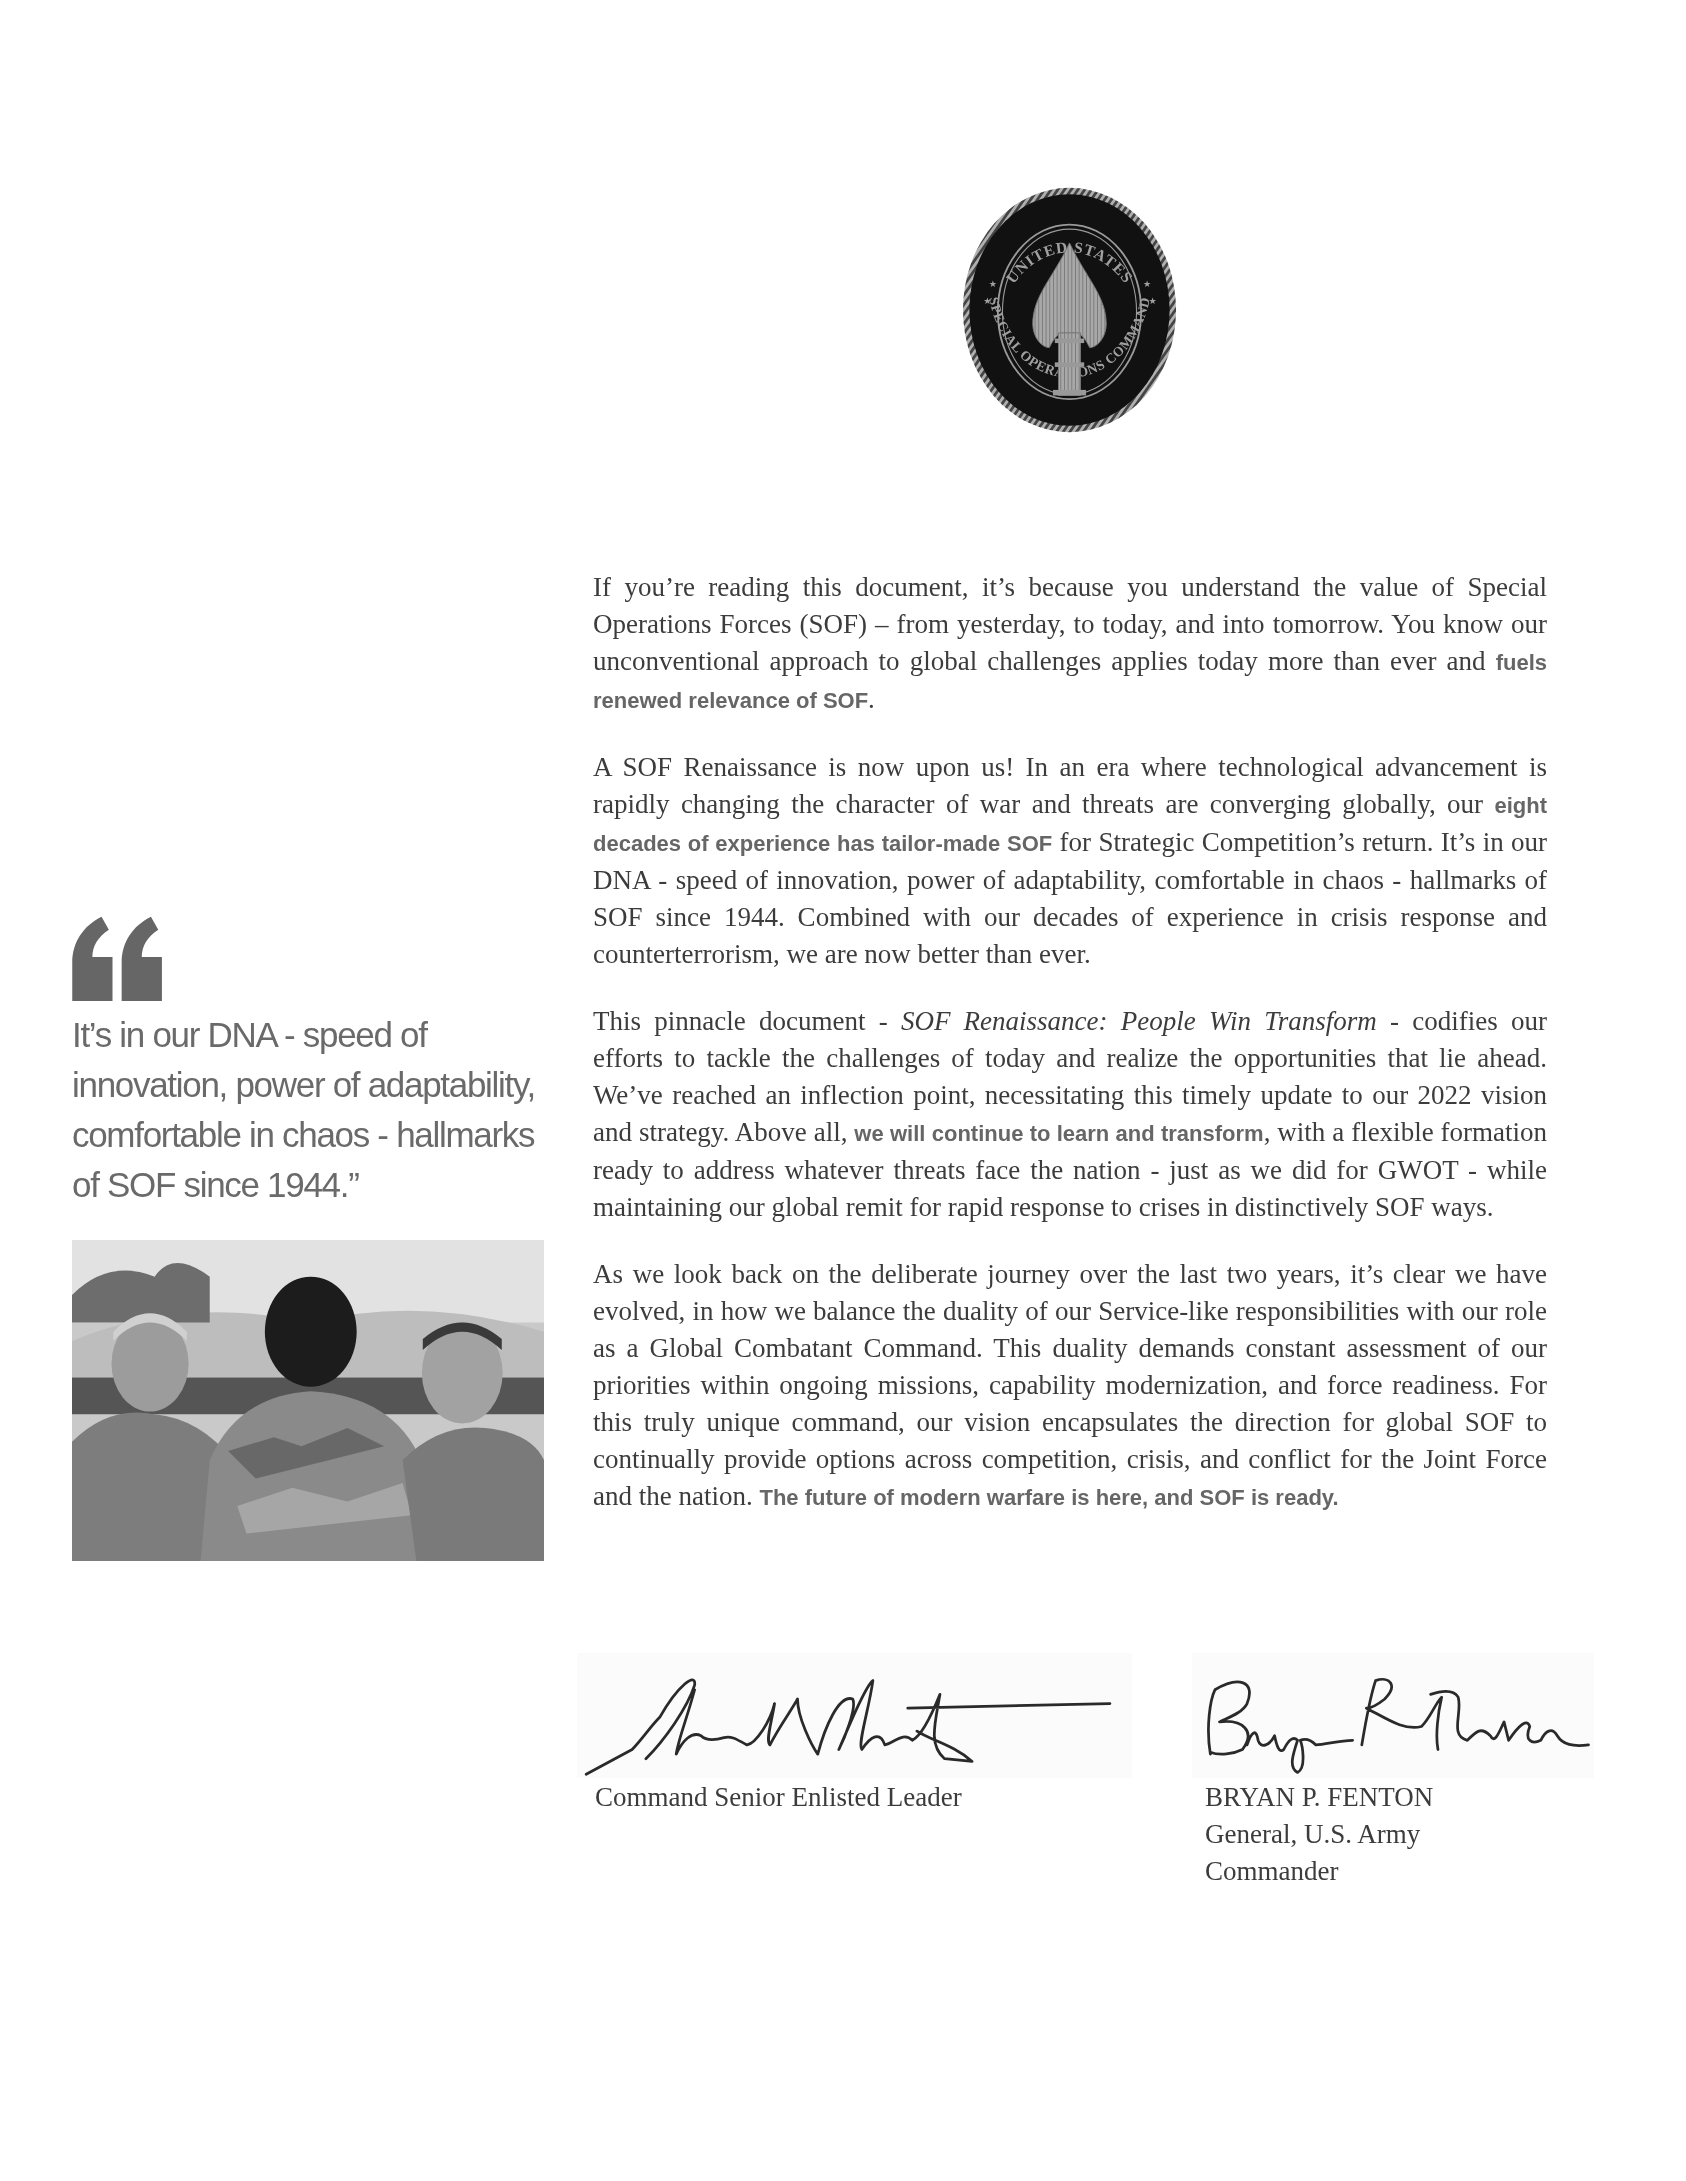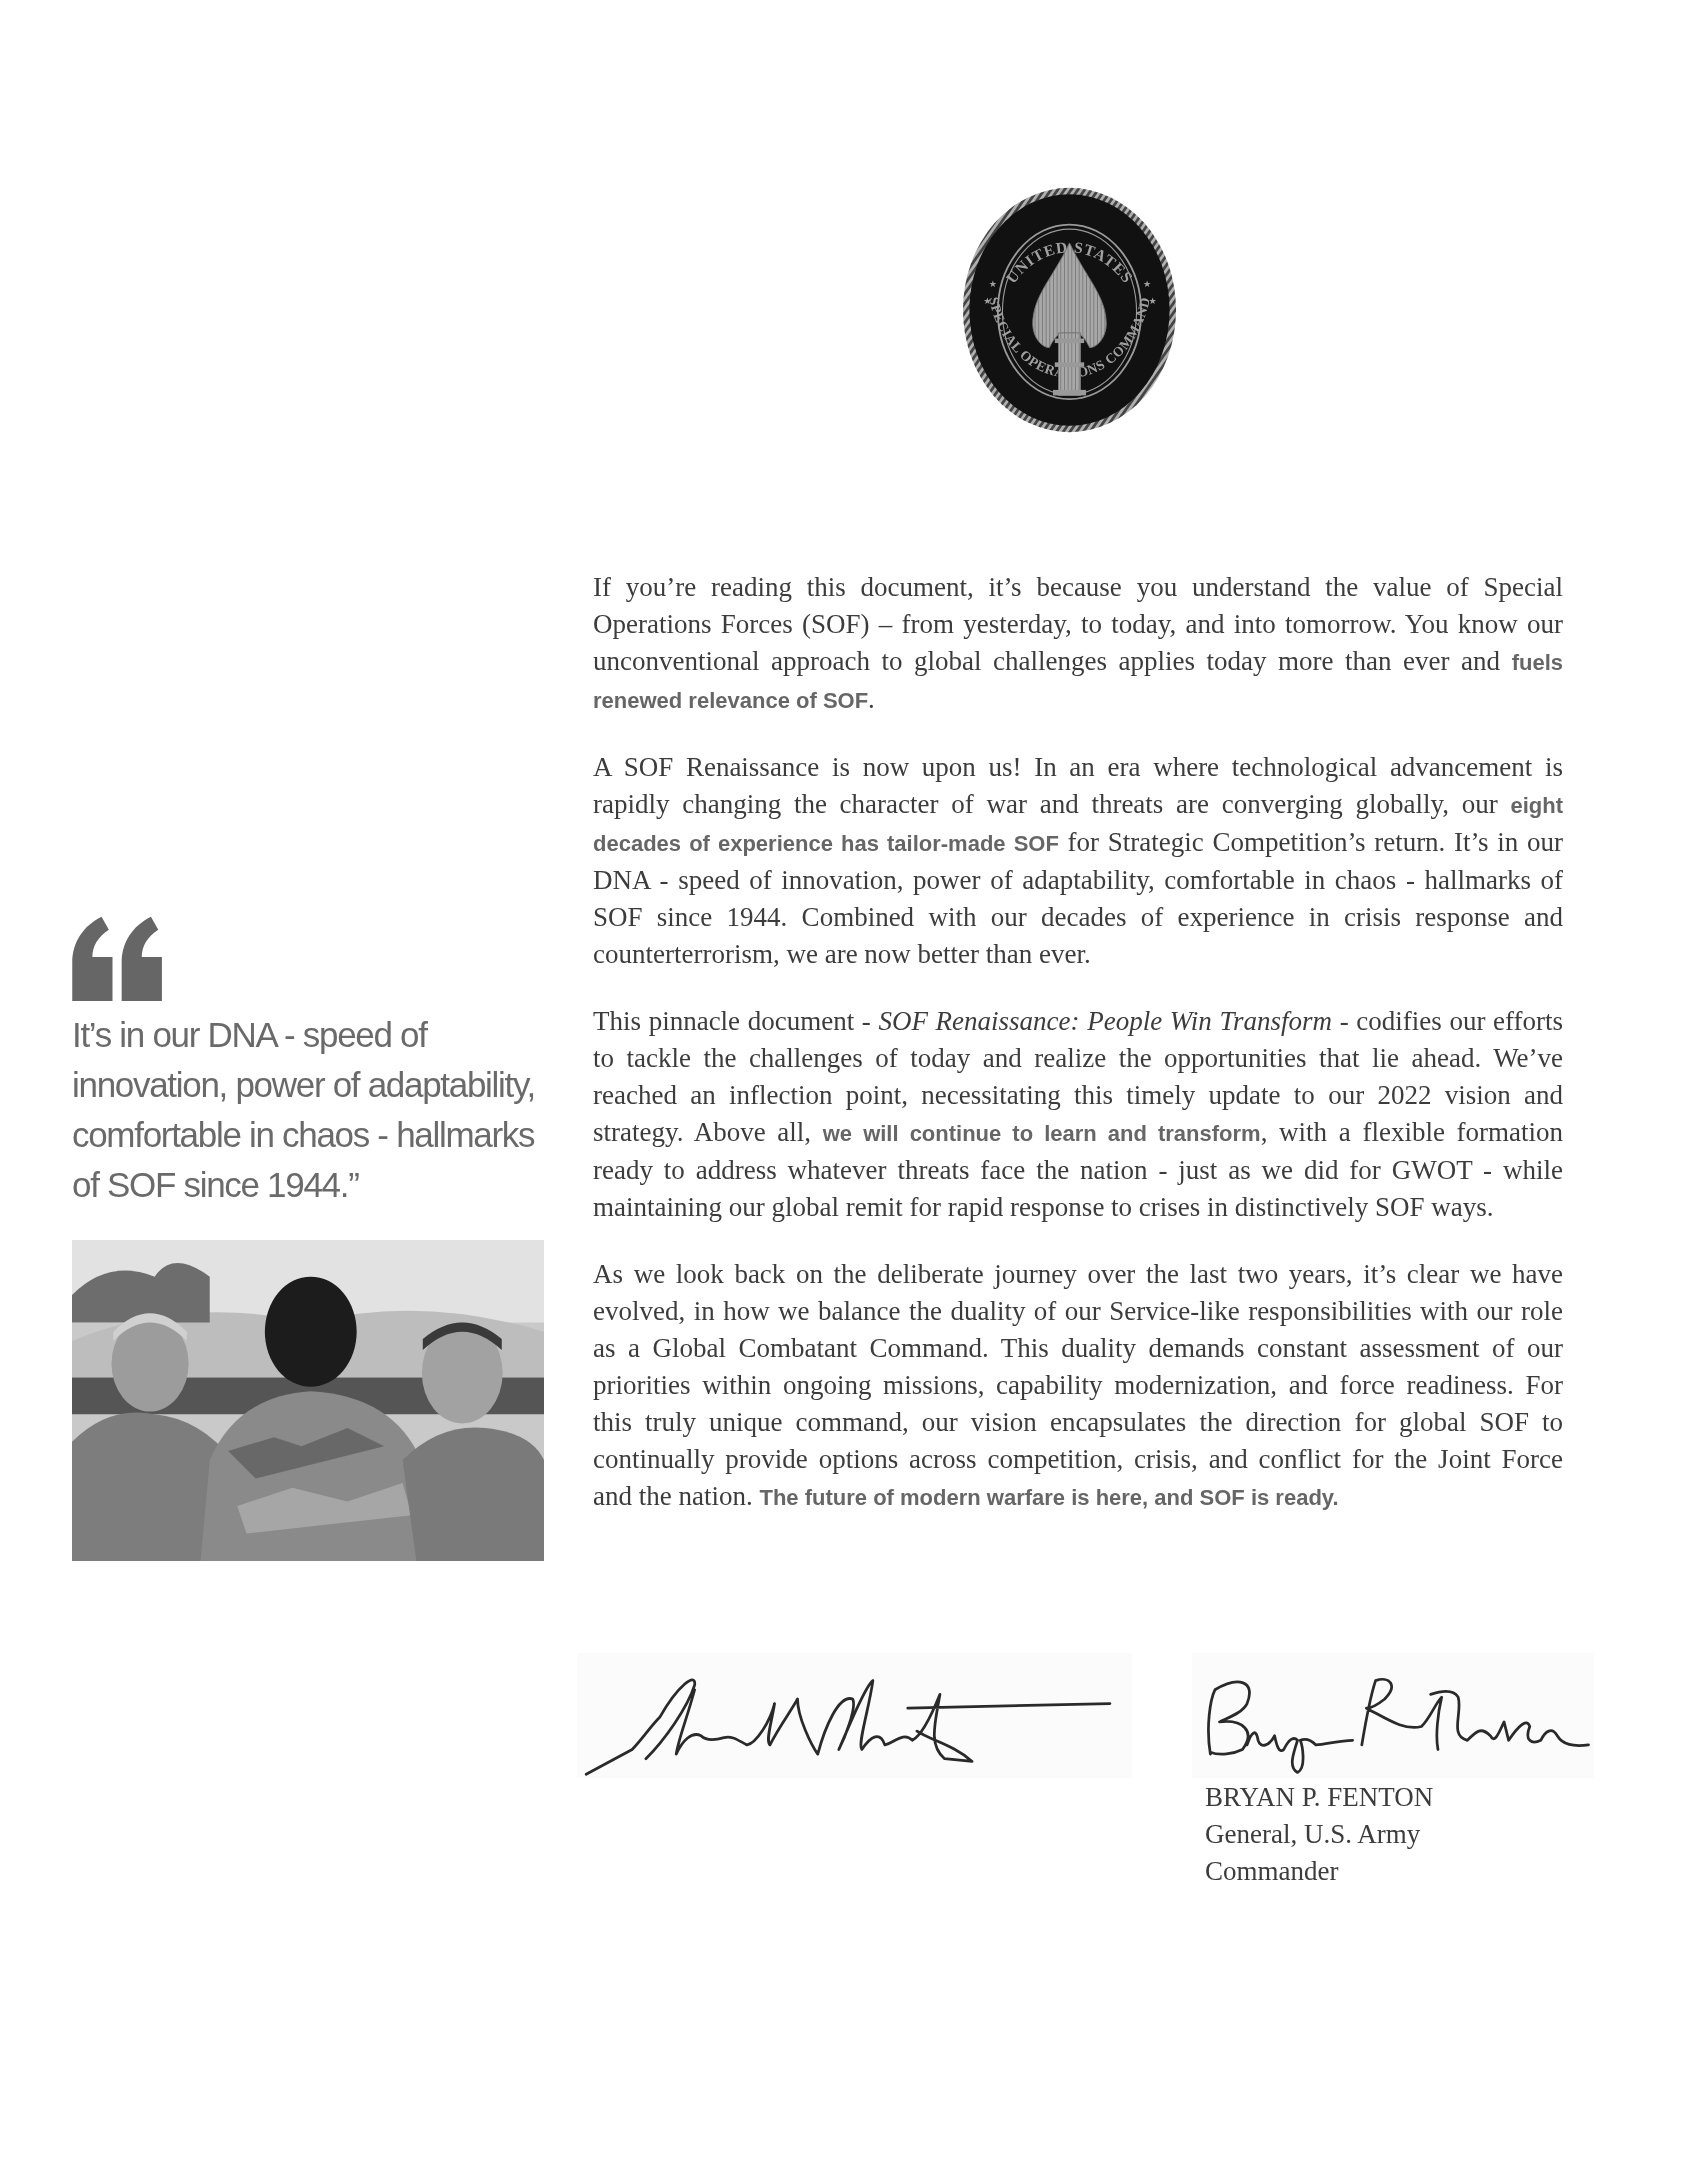--- a/index.html
+++ b/index.html
@@ -8,21 +8,21 @@
 
   
   .seal { position: absolute; left: 961px; top: 186px; width: 217px; height: 248px; }
 
   
   .letter {
     position: absolute; left: 593px; top: 569px; width: 970px;
     font-family: "Liberation Serif", serif; font-size: 27px; line-height: 37px;
     color: #3c3c3c; text-align: justify;
   }
-  .letter p { margin: 0 0 30px 0; }
+  .letter p { margin: 0 16px 30px 0; }
   .hl {
     font-family: "Liberation Sans", sans-serif; font-weight: bold; color: #666666;
     font-size: 22px; letter-spacing: 0px;
   }
   .it { font-style: italic; }
 
   
   .quote-mark { position: absolute; left: 70px; top: 915px; width: 96px; height: 86px; }
   .quote-text {
     position: absolute; left: 72px; top: 1010px; width: 478px;
@@ -133,20 +133,21 @@
       <path d="M10 132 L60 105 C 70 95, 80 80, 90 70 C 110 35, 130 20, 128 35 C 120 60, 95 95, 75 115 M 128 40 C 120 70, 110 95, 108 110 C 115 95, 125 85, 135 90 C 140 95, 150 95, 160 92 C 170 90, 175 95, 185 100 C 195 98, 210 75, 215 55 C 212 75, 205 95, 210 100 C 220 80, 235 60, 240 50 C 240 70, 255 100, 262 110 M 262 110 C 270 80, 285 45, 300 50 C 305 60, 290 95, 285 105 C 300 70, 315 35, 322 30 C 318 60, 305 100, 310 105 C 320 90, 330 85, 335 100 C 345 98, 355 85, 365 95 C 375 90, 385 70, 395 45 C 390 75, 382 100, 400 115 L 430 118 C 410 100, 385 95, 370 85 M 360 60 L 580 55" fill="none" stroke="#2a2a2a" stroke-width="3" stroke-linecap="round" stroke-linejoin="round"></path>
     </svg>
   </div>
   <div class="sig sig-right">
     <svg viewBox="0 0 438 136" preserveAspectRatio="none">
       <path d="M20 110 C 15 80, 20 50, 25 40 C 50 25, 70 30, 60 55 C 55 65, 40 70, 30 75 C 55 72, 70 85, 55 105 C 45 110, 30 112, 20 108 M 60 100 C 65 85, 70 82, 72 95 C 75 105, 85 100, 90 90 C 92 100, 95 110, 100 105 C 105 95, 110 90, 115 95 C 110 110, 105 125, 115 130 C 125 125, 120 100, 118 95 C 125 92, 130 95, 135 100 C 145 100, 160 95, 175 95 M 185 100 C 190 70, 195 45, 200 30 C 215 25, 225 35, 210 50 C 200 58, 195 60, 190 60 C 210 70, 230 85, 250 80 C 260 70, 265 55, 272 48 C 268 65, 265 90, 268 105 M 260 45 C 275 40, 285 40, 290 48 C 295 65, 280 90, 300 95 C 310 85, 315 80, 325 90 C 330 100, 335 85, 340 75 L 345 95 C 355 80, 365 70, 368 80 C 362 95, 370 100, 380 95 C 385 85, 392 80, 398 90 C 404 100, 415 102, 432 100" fill="none" stroke="#2a2a2a" stroke-width="3" stroke-linecap="round" stroke-linejoin="round"></path>
     </svg>
   </div>
 
   <div class="signer signer-left">
+    <div>Command Senior Enlisted Leader</div>
   </div>
   <div class="signer signer-right">
     <div>BRYAN P. FENTON</div>
     <div>General, U.S. Army</div>
     <div>Commander</div>
   </div>
 
 </div>
 
 

